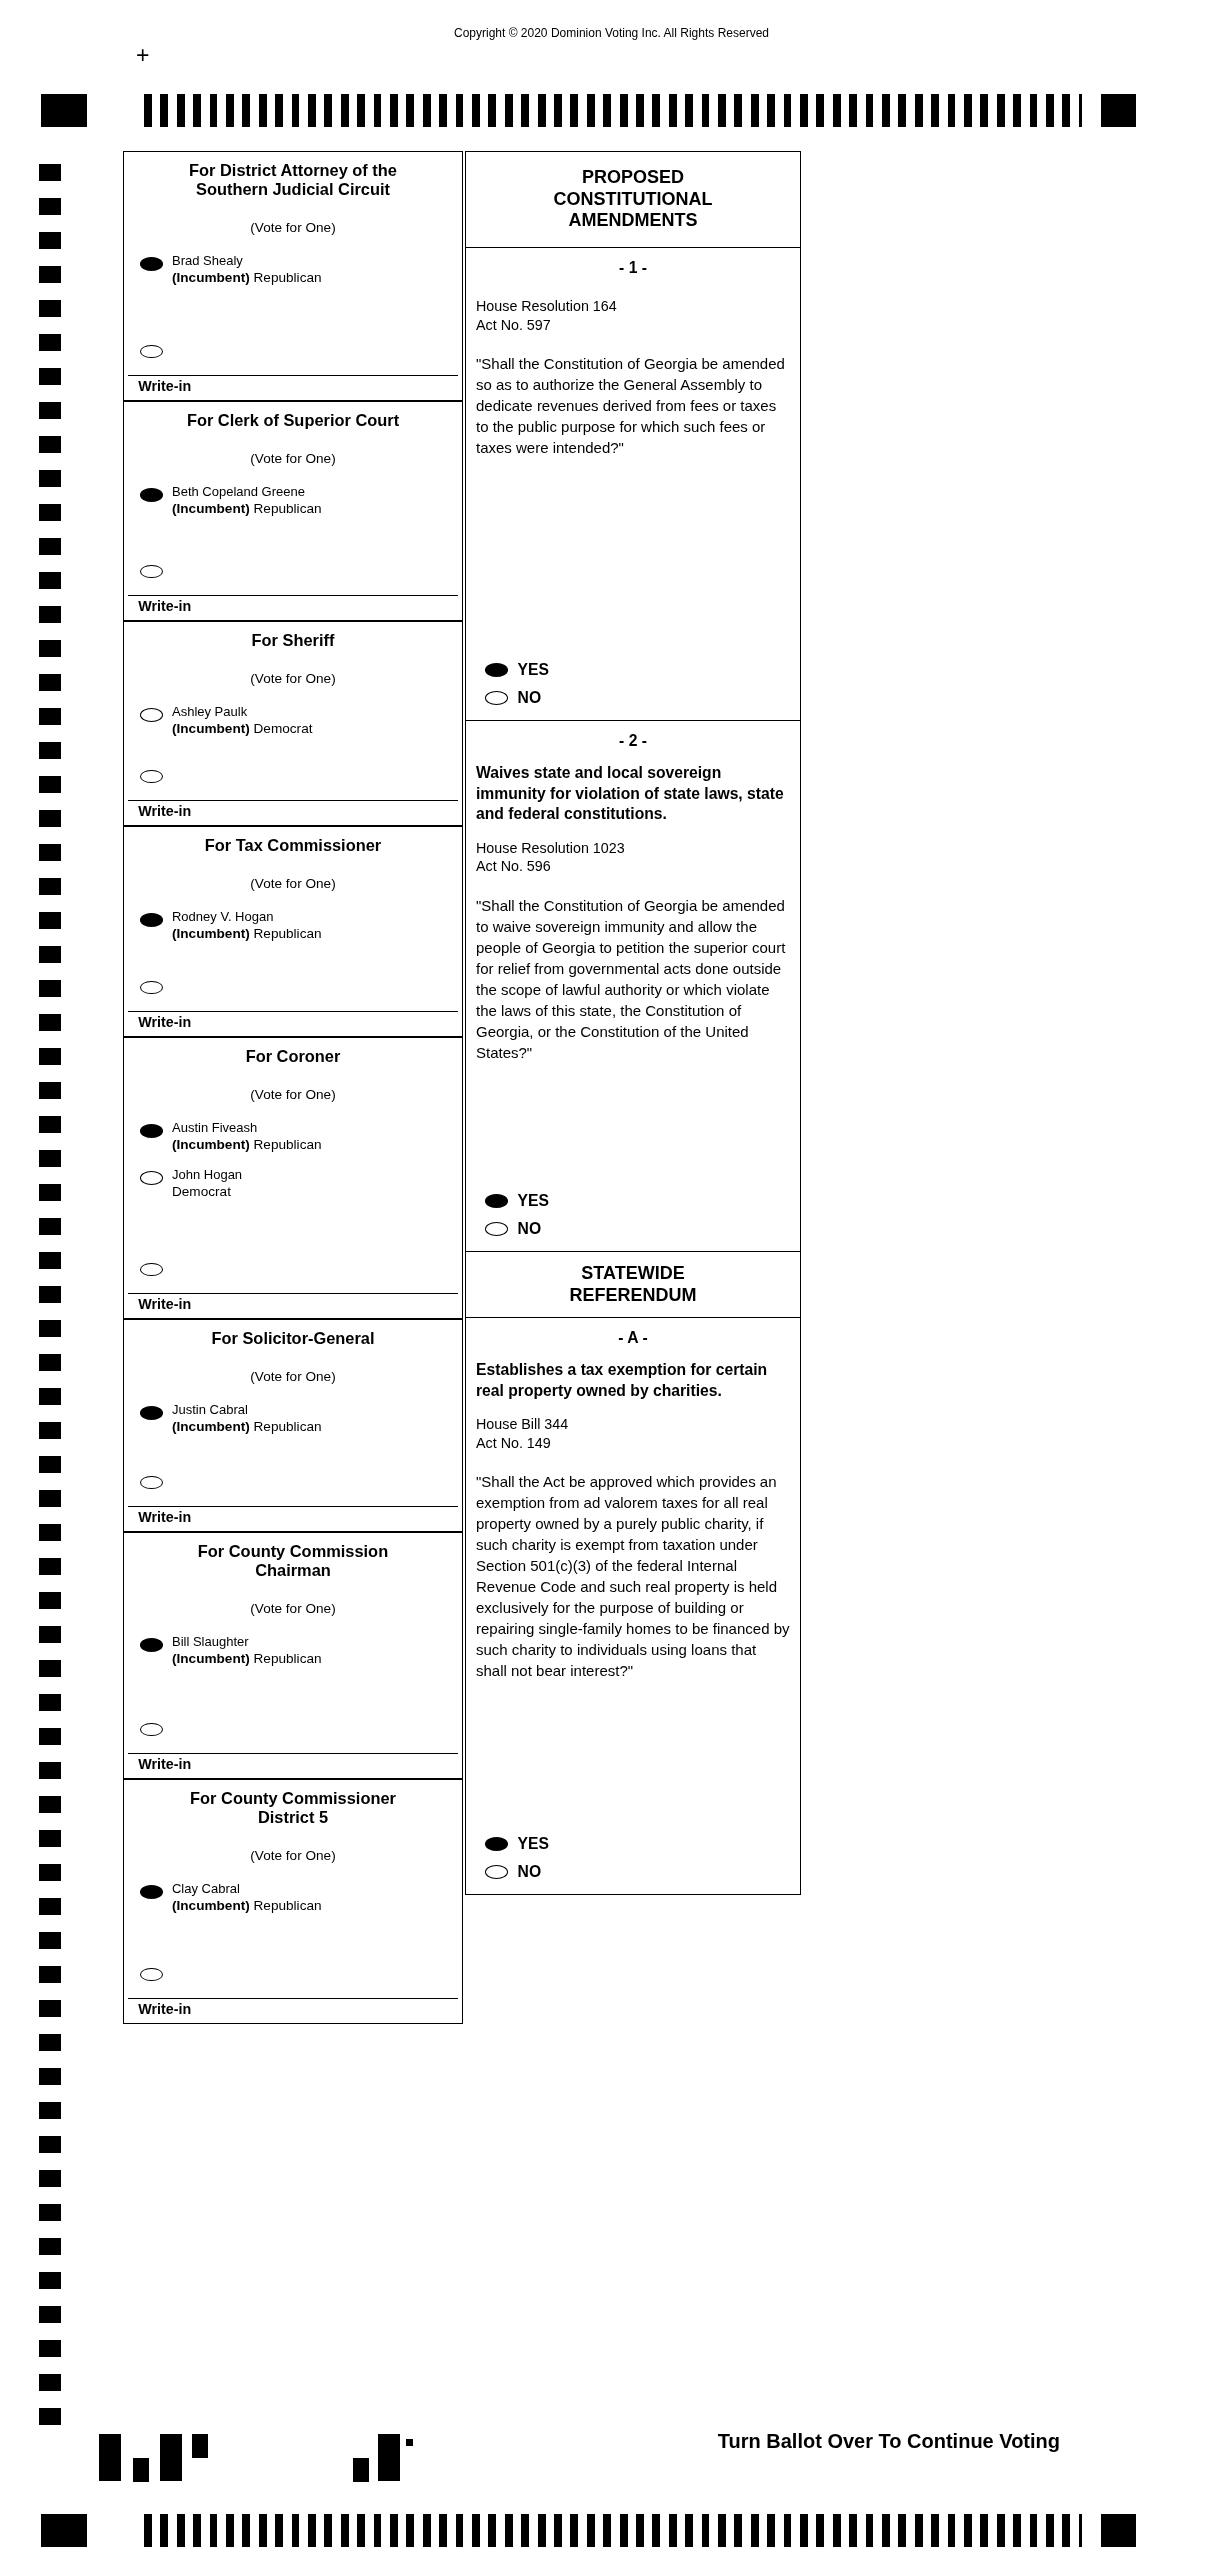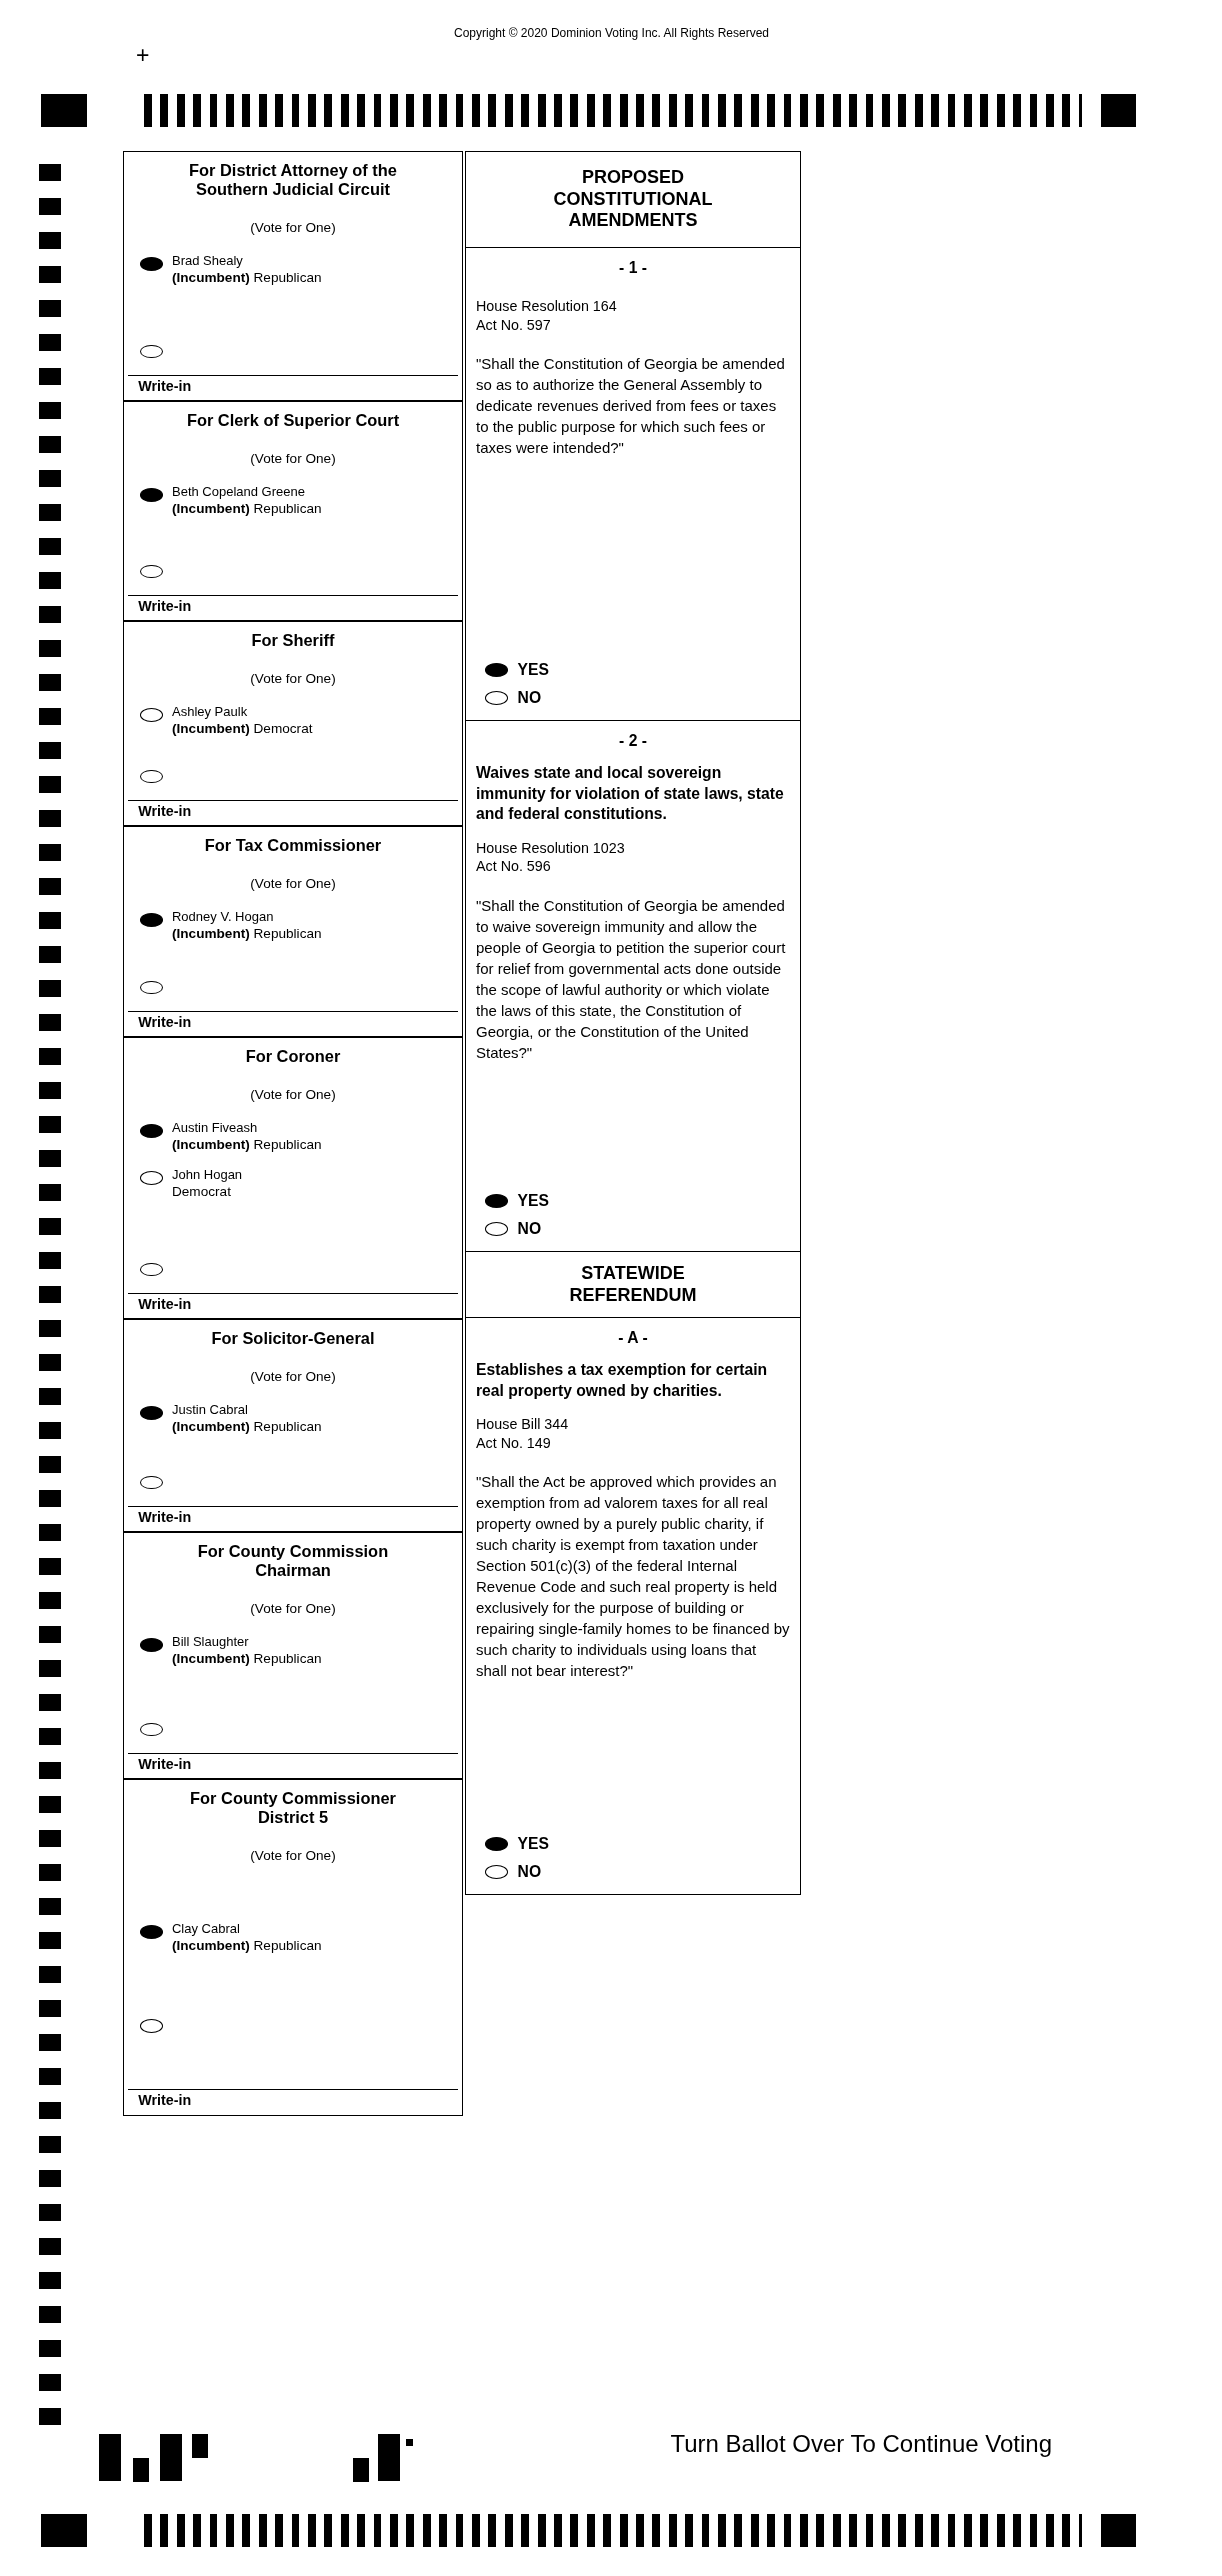--- a/index.html
+++ b/index.html
@@ -29,21 +29,21 @@
   
   .col-left  { position:absolute; left:123px; top:151px; width:340px; border:1.4px solid #000; background:#fff; }
   .col-right { position:absolute; left:465px; top:151px; width:336px; border:1.4px solid #000; background:#fff; }
 
   
   .race { display:flex; flex-direction:column; border-bottom:2.1px solid #000; }
   .race:last-child { border-bottom:none; }
   .race.r0 { min-height:250px; } .race.r1 { min-height:220px; }
   .race.r2 { min-height:205px; } .race.r3 { min-height:211px; }
   .race.r4 { min-height:282px; } .race.r5 { min-height:213px; }
-  .race.r6 { min-height:247px; } .race.r7 { min-height:243px;gap:40px; }
+  .race.r6 { min-height:247px; } .race.r7 { min-height:243px; }
   .race-head { text-align:center; padding:8.6px 18.6px 2.9px; }
   .race-title { font-weight:bold; font-size:16.4px; line-height:1.18; white-space:pre-line; }
   .race-instr { font-size:13.6px; margin-top:21px; }
   .cand { display:flex; align-items:flex-start; padding:15.7px 10px 0 15.7px; }
   .oval { flex:0 0 auto; width:23px; height:13.6px; border:1.4px solid #000; border-radius:50%; background:#fff; display:inline-block; }
   .oval.filled { background:#000; }
   .cand .oval { margin-top:3.6px; margin-right:9.3px; }
   .cand-name { display:block; font-weight:normal; font-size:13px; line-height:1.15; }
   .cand-detail { display:block; font-size:13.6px; margin-top:1.4px; }
   .cand-detail b { font-weight:bold; }
@@ -65,21 +65,21 @@
   .measure-summary { font-weight:bold; font-size:15.7px; line-height:1.3; padding:7.2px 10px 0; }
   .measure-refs { font-size:14.3px; line-height:1.3; padding:14.3px 10px 0; }
   .measure-question { font-size:15px; line-height:1.4; padding:18.6px 10px 0; }
   .choices { margin-top:auto; }
   .choice { display:flex; align-items:center; padding:10px 10px 0 18.6px; }
   .choice.first { padding-top:21.5px; }
   .choice .oval { margin-right:10px; }
   .choice-label { font-weight:bold; font-size:15.7px; }
 
   
-  .turn-over { position:absolute; right:84px; top:2430px; font-weight:normal; font-size:24px; white-space:nowrap; }
+  .turn-over { position:absolute; right:76px; top:2430px; font-weight:bold; font-size:20px; white-space:nowrap; }
   .reg-cross { position:absolute; left:1150px; top:2459px; }
   .idmark { position:absolute; background:#000; }
   .idmark.a { left:99px; top:2434px; width:21.5px; height:47px; }
   .idmark.b { left:133px; top:2458px; width:15.7px; height:23.6px; }
   .idmark.c { left:160px; top:2434px; width:21.5px; height:47px; }
   .idmark.d { left:192px; top:2434px; width:15.7px; height:23.6px; }
   .idmark.e { left:353px; top:2458px; width:15.7px; height:23.6px; }
   .idmark.f { left:378px; top:2434px; width:21.5px; height:47px; }
   .idmark.g { left:406px; top:2439px; width:7.2px; height:7.2px; }
 </style>

